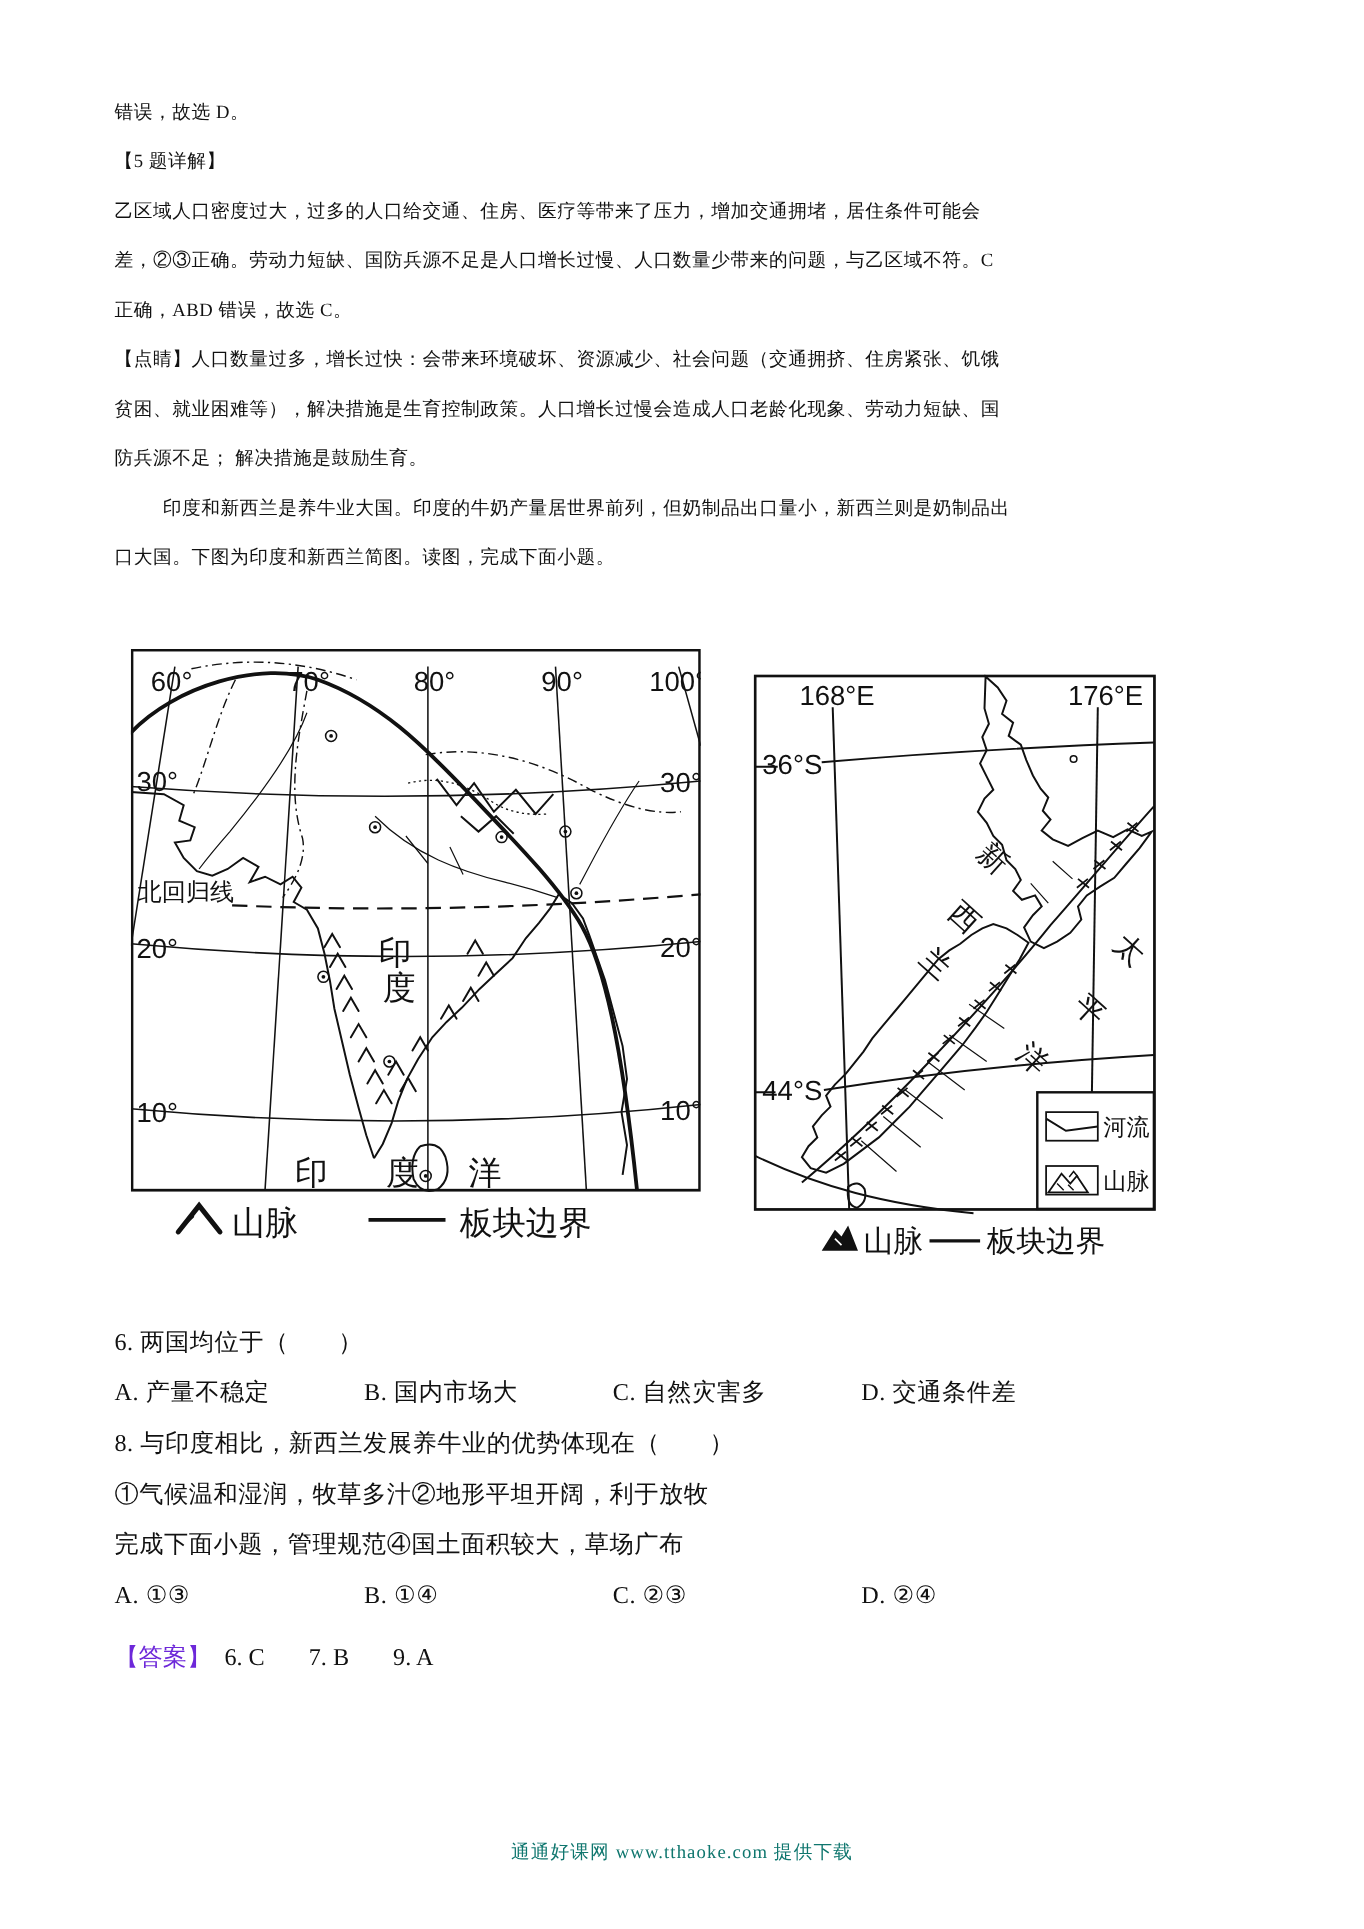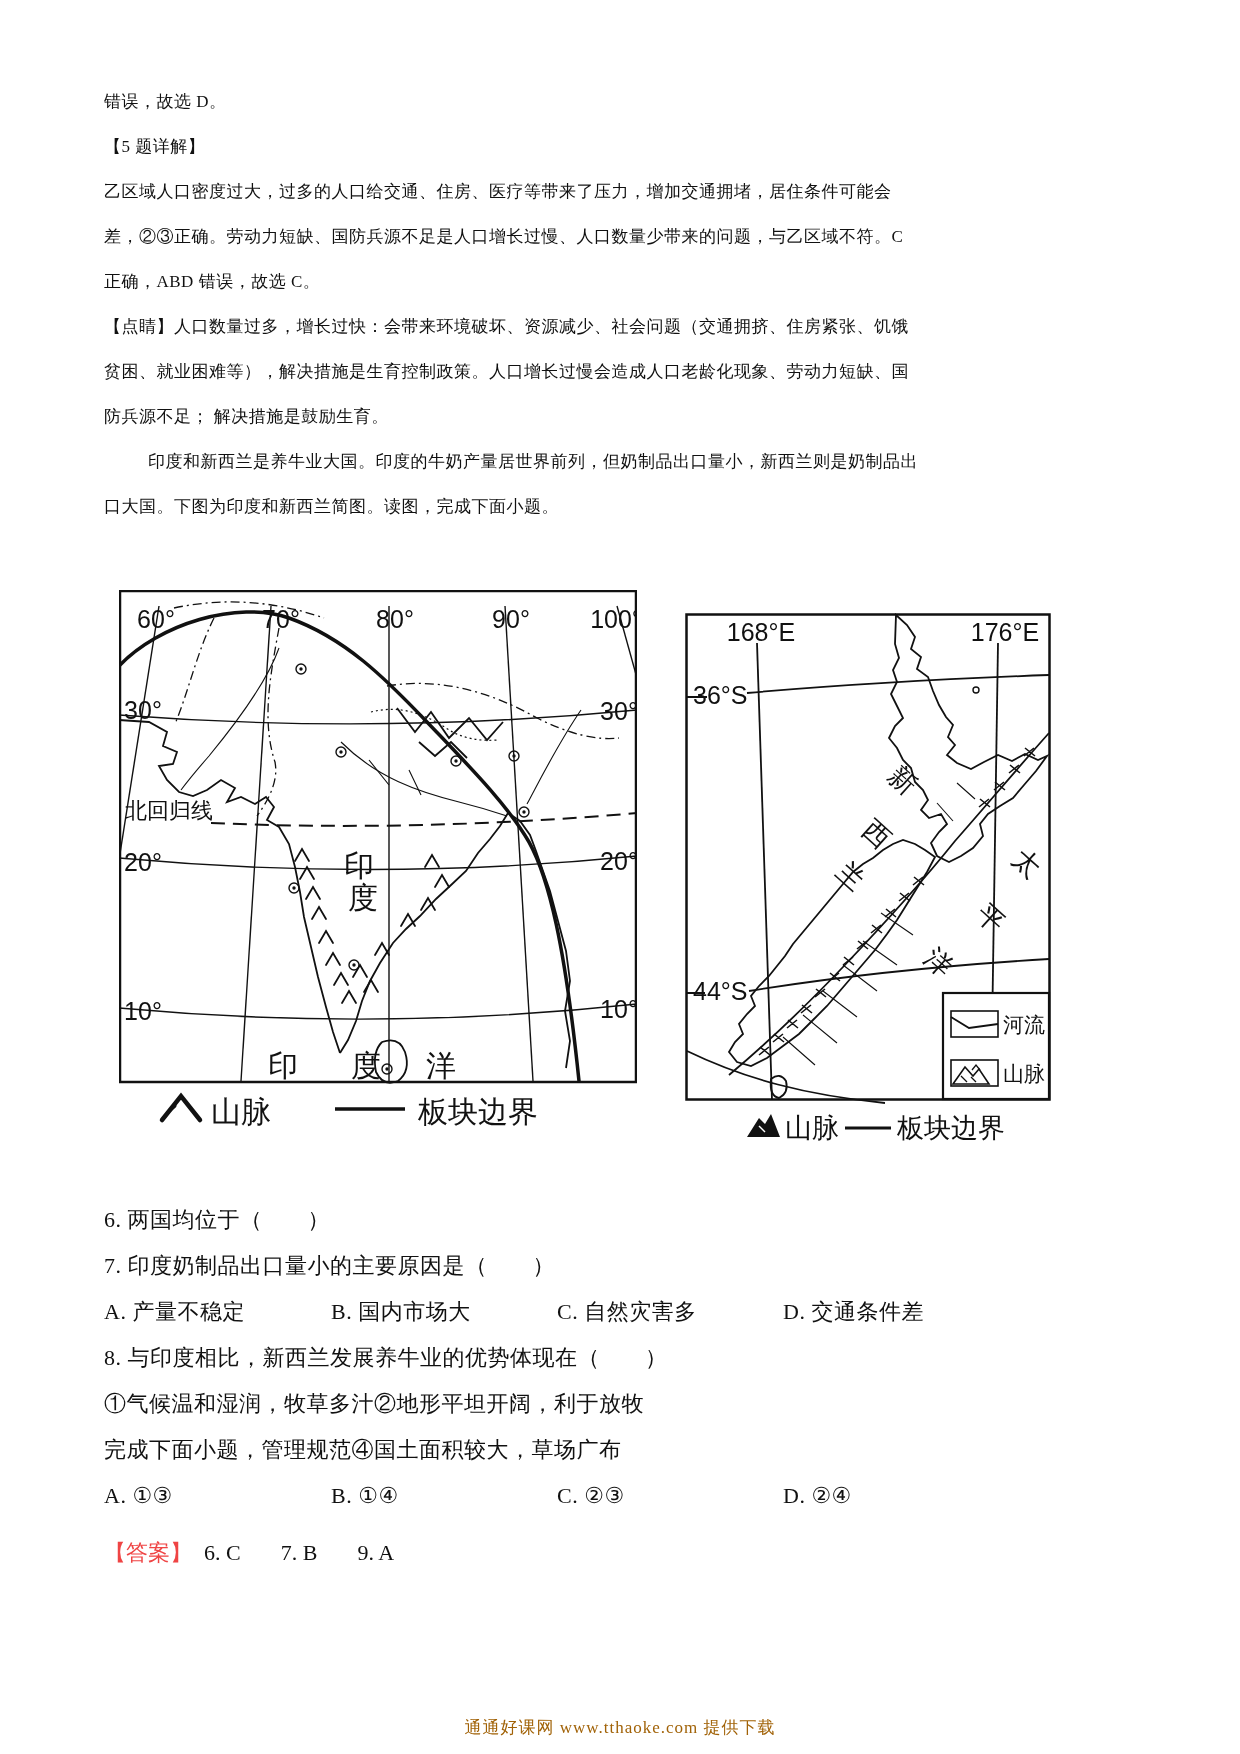--- a/index.html
+++ b/index.html
@@ -9,25 +9,25 @@
   .tline{font-size:17px;line-height:45px;height:45px;white-space:nowrap;letter-spacing:.5px;}
   .kai{font-style:normal;}
   .indent{text-indent:44px;}
   .maps{position:relative;height:668px;}
   .india{position:absolute;left:15px;top:61px;}
   .nz{position:absolute;left:581px;top:84px;}
   .qline{font-size:22px;line-height:46px;height:46px;position:relative;white-space:nowrap;letter-spacing:.5px;}
   .opt{position:absolute;top:0;}
   .o1{left:0}.o2{left:227px}.o3{left:453px}.o4{left:679px}
   .answer-line{margin-top:11px;font-size:22px;line-height:45px;white-space:nowrap;}
-  .ans-label{color:#ef4444;}
+  .ans-label{color:#6d28d9;}
   .ans-item{margin-left:40px;}
   .ans-item.first{margin-left:12px;}
-  .footer{position:absolute;left:0;right:0;top:1716px;text-align:center;
-          font-size:17px;color:#a16207;letter-spacing:1px;}
+  .footer{position:absolute;left:0;right:0;top:1672px;text-align:center;
+          font-size:17px;color:#0f766e;letter-spacing:1px;}
   
   svg .ln{stroke:#111;fill:none;stroke-width:1.4px;}
   svg .ln2{stroke:#111;fill:none;stroke-width:1.8px;}
   svg .frame{stroke:#111;fill:none;stroke-width:2.5px;}
   svg .thick{stroke:#111;fill:none;stroke-width:3.5px;stroke-linecap:round;}
   svg .dashed{stroke:#111;fill:none;stroke-width:2px;stroke-dasharray:14 8;}
   svg .dashdot{stroke:#111;fill:none;stroke-width:1.3px;stroke-dasharray:9 4 2 4;}
   svg .dotted{stroke:#111;fill:none;stroke-width:1.2px;stroke-dasharray:2 3;}
   svg .river{stroke:#111;fill:none;stroke-width:1.1px;}
   svg .tick{stroke:#111;fill:none;stroke-width:1.6px;}
@@ -221,21 +221,20 @@
           <path d="M62,524 L74,505 L80,511 L86,501 L95,524 Z" fill="#111"></path>
           <path d="M74,513 L80,519" stroke="#fff" stroke-width="1.5"></path>
           <text class="mcjk lbl27" x="100" y="524">山脉</text>
           <path d="M160,515 L206,515" stroke="#111" stroke-width="3"></path>
           <text class="mcjk lbl27" x="212" y="524">板块边界</text>
         </g>
       </svg>
     </div>
 
     <div class="qline">6. 两国均位于（　　）</div>
-    <div class="qline">7. 印度奶制品出口量小的主要原因是（　　）</div>
     <div class="qline">
       <span class="opt o1">A. 产量不稳定</span>
       <span class="opt o2">B. 国内市场大</span>
       <span class="opt o3">C. 自然灾害多</span>
       <span class="opt o4">D. 交通条件差</span>
     </div>
     <div class="qline">8. 与印度相比，新西兰发展养牛业的优势体现在（　　）</div>
     <div class="qline">①气候温和湿润，牧草多汁②地形平坦开阔，利于放牧</div>
     <div class="qline">完成下面小题，管理规范④国土面积较大，草场广布</div>
     <div class="qline">

